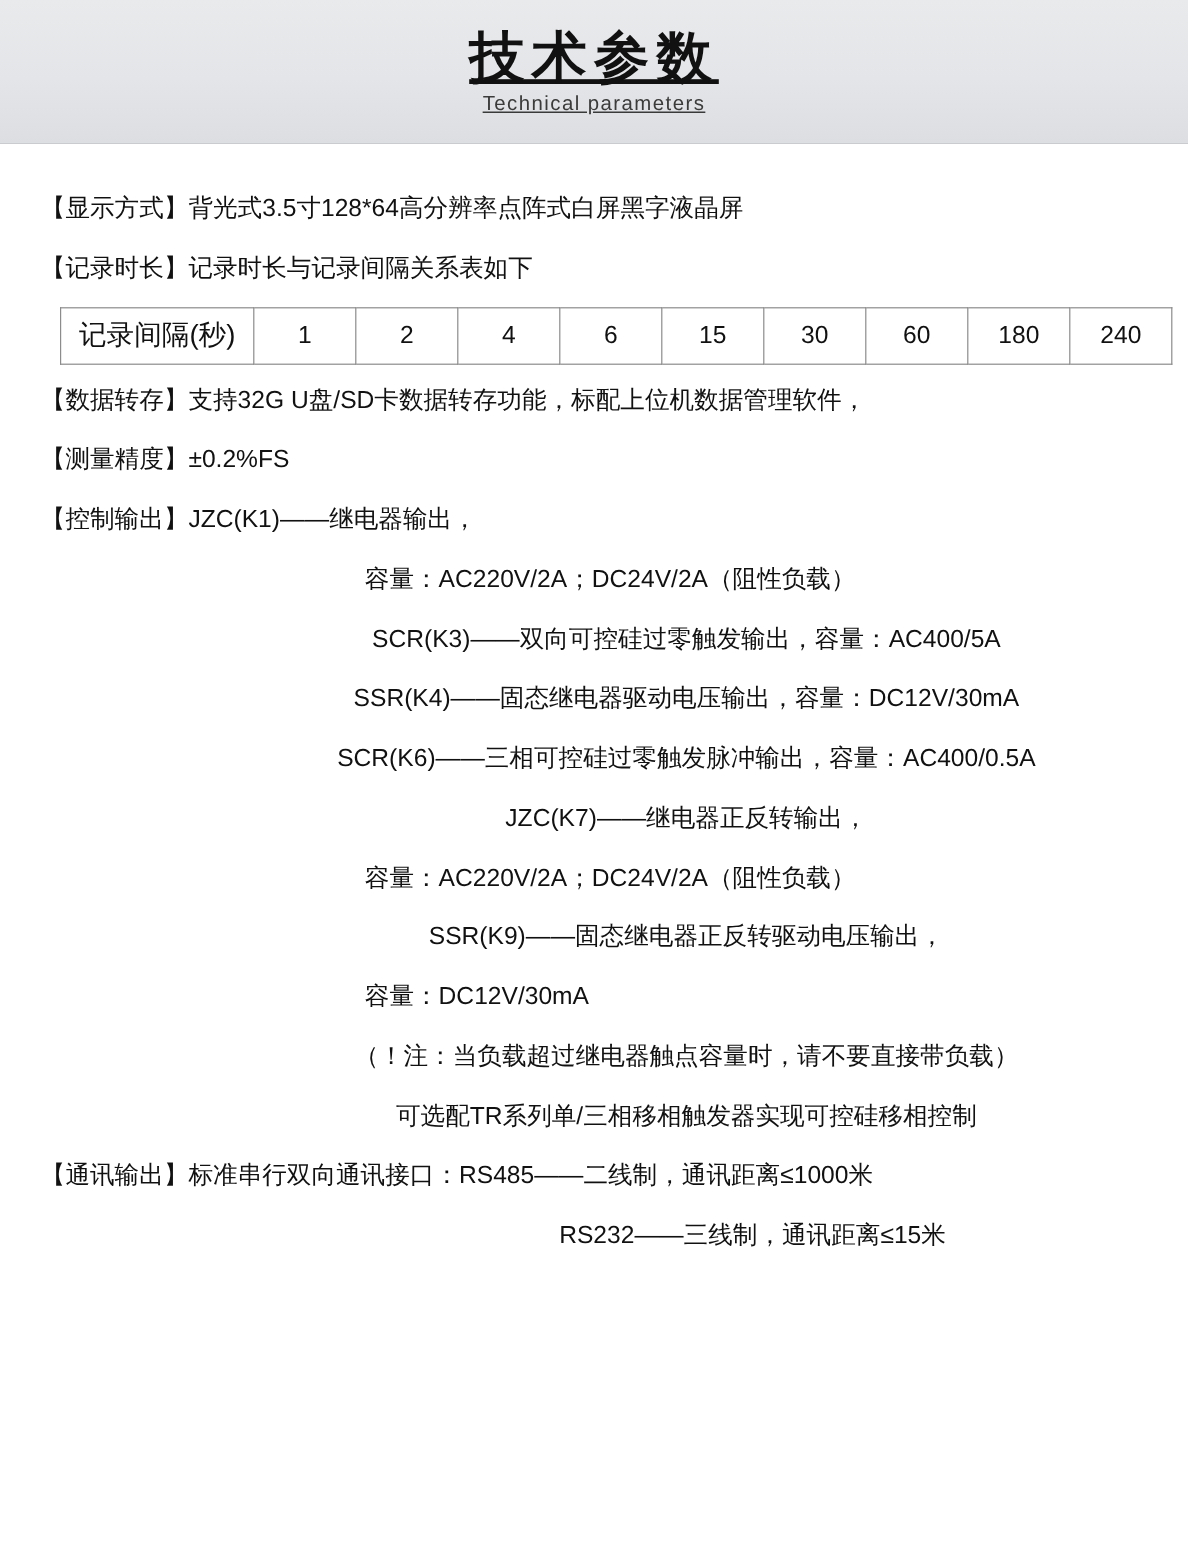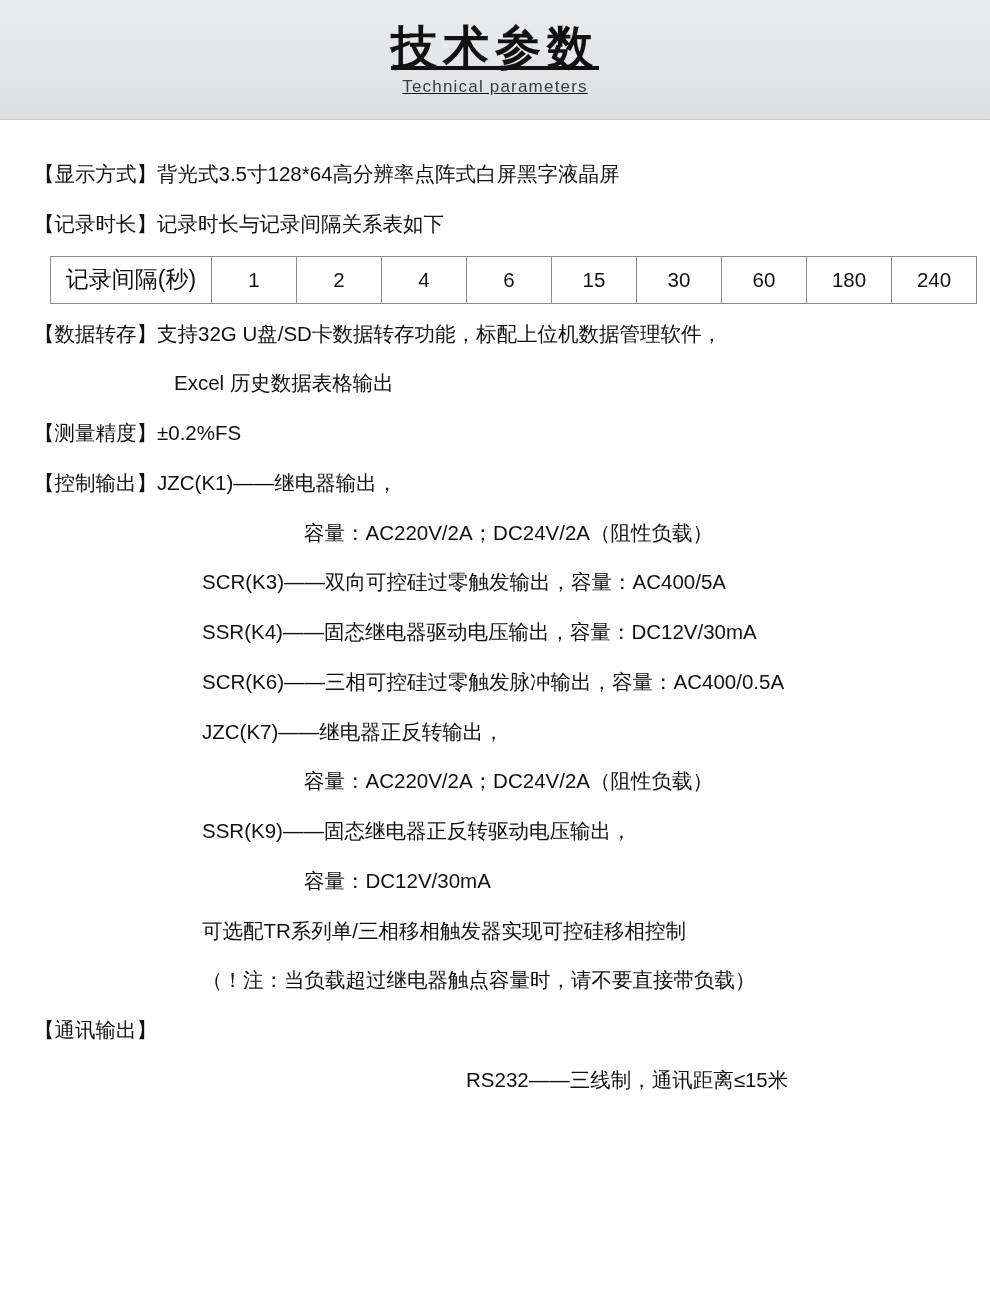--- a/index.html
+++ b/index.html
@@ -65,21 +65,21 @@
     font-size: 20.5px;
   }
   .row-text {
     font-size: 20.5px;
   }
   .line {
     font-size: 20.5px;
     line-height: 1.55;
     margin: 0 0 18px 0;
   }
-  .indent-2 { padding-left: 168px; }
+  .indent-2 { padding-left: 168px; text-align: center; }
   .indent-3 { padding-left: 270px; }
   .indent-4 { padding-left: 140px; }
   .indent-5 { padding-left: 432px; }
   .tight { margin-bottom: 16px; }
 
   
   table.params {
     border-collapse: collapse;
     margin: 6px 0 14px 16px;
     table-layout: fixed;
@@ -136,42 +136,42 @@
           <td class="v">180</td>
           <td class="v">240</td>
         </tr>
       </tbody>
     </table>
 
     <div class="row">
       <span class="row-label">【数据转存】</span>
       <span class="row-text">支持32G U盘/SD卡数据转存功能，标配上位机数据管理软件，</span>
     </div>
-    <div class="line indent-4">Excel 历史数据表格输出</div>
 
     <div class="row">
       <span class="row-label">【测量精度】</span>
       <span class="row-text">±0.2%FS</span>
     </div>
 
     <div class="row">
       <span class="row-label">【控制输出】</span>
       <span class="row-text">JZC(K1)——继电器输出，</span>
     </div>
 
     <div class="line indent-3">容量：AC220V/2A；DC24V/2A（阻性负载）</div>
     <div class="line indent-2">SCR(K3)——双向可控硅过零触发输出，容量：AC400/5A</div>
     <div class="line indent-2">SSR(K4)——固态继电器驱动电压输出，容量：DC12V/30mA</div>
     <div class="line indent-2">SCR(K6)——三相可控硅过零触发脉冲输出，容量：AC400/0.5A</div>
     <div class="line indent-2">JZC(K7)——继电器正反转输出，</div>
     <div class="line indent-3">容量：AC220V/2A；DC24V/2A（阻性负载）</div>
     <div class="line indent-2"> SSR(K9)——固态继电器正反转驱动电压输出，</div>
     <div class="line indent-3">容量：DC12V/30mA</div>
+    <div class="line indent-2">（！注：当负载超过继电器触点容量时，请不要直接带负载）</div>
     <div class="line indent-2">可选配TR系列单/三相移相触发器实现可控硅移相控制</div>
-    <div class="line indent-2">（！注：当负载超过继电器触点容量时，请不要直接带负载）</div>
 
     <div class="row">
       <span class="row-label">【通讯输出】</span>
+      <span class="row-text">标准串行双向通讯接口：RS485——二线制，通讯距离≤1000米</span>
     </div>
     <div class="line indent-5">RS232——三线制，通讯距离≤15米</div>
 
   </div>
 </div>
 
 </body></html>

